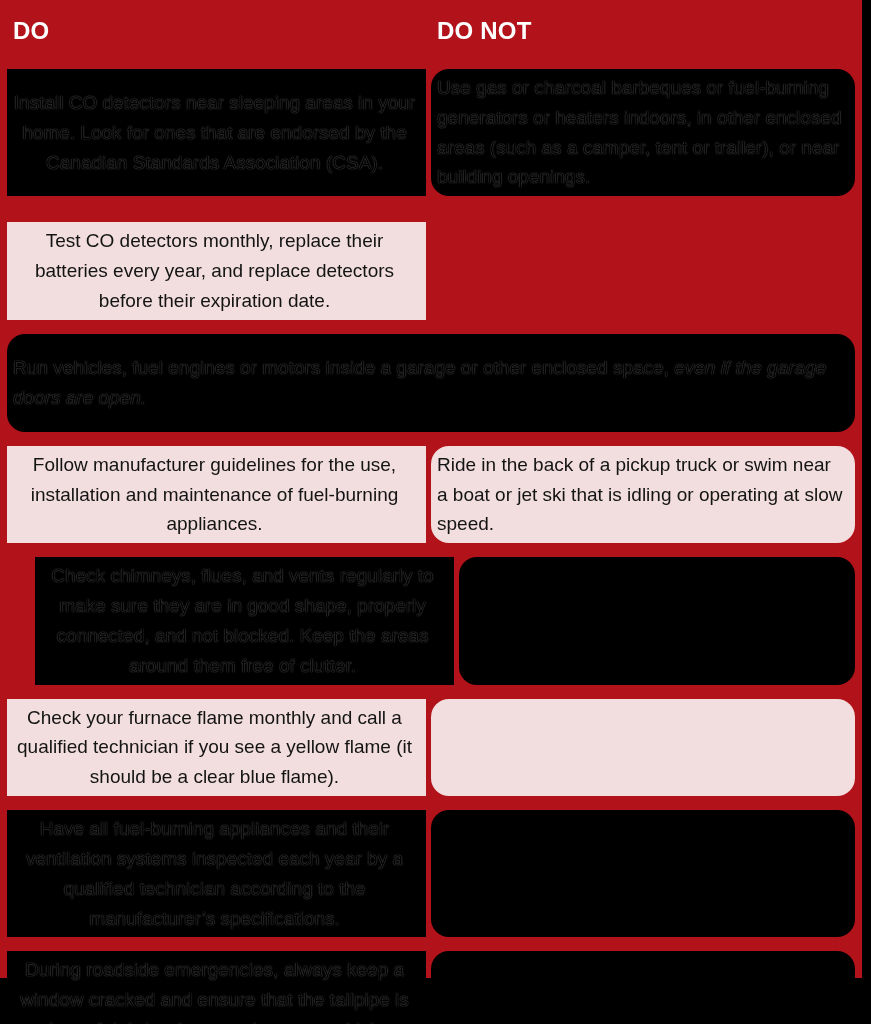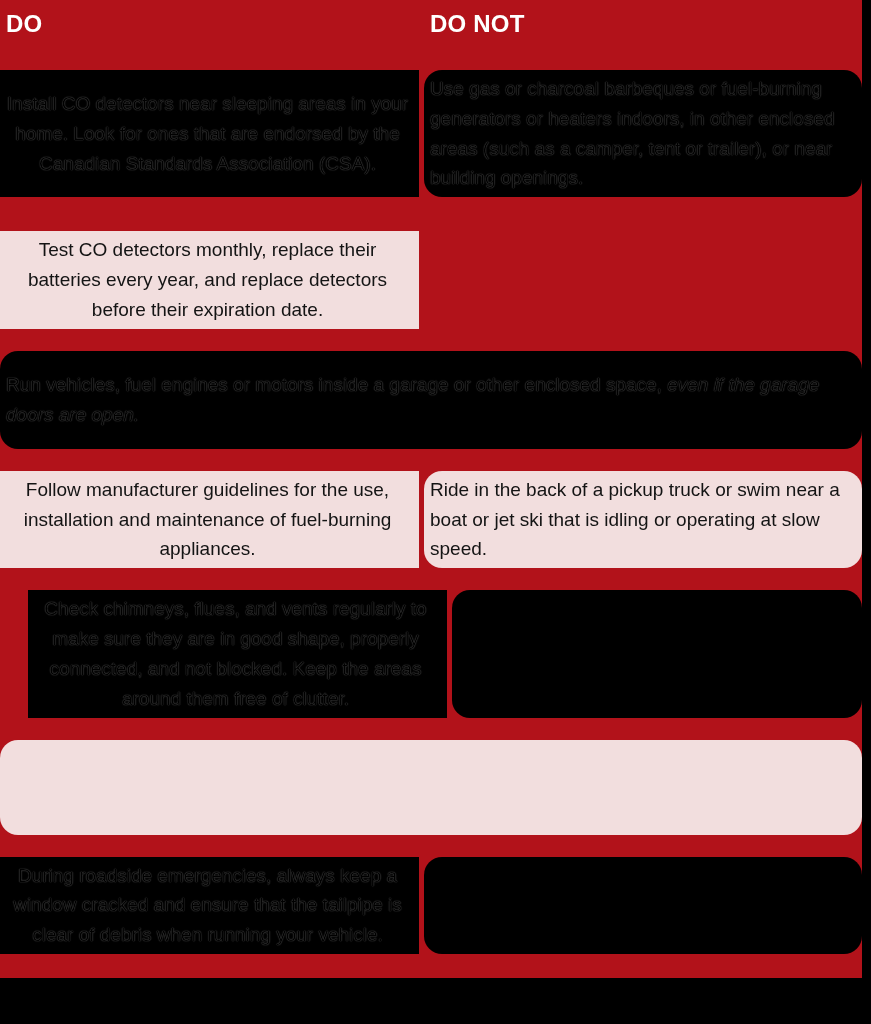--- a/index.html
+++ b/index.html
@@ -5,22 +5,23 @@
   * { margin:0; padding:0; box-sizing:border-box; }
   html,body { width:871px; height:1024px; background:#000; overflow:hidden; }
   body { font-family:"Liberation Sans","DejaVu Sans",sans-serif; }
 
   .page { position:relative; width:871px; height:1024px; background:#000; }
 
   .do-table {
     position:absolute; top:0; left:0;
     width:862px; height:978px;
     background:#B2121A;
+    padding:7px;
     display:flex; flex-direction:column;
-    gap:22px;
+    gap:14px;
   }
 
   .thead { flex:0 0 48px; display:flex; gap:5px; }
   .th {
     display:flex; align-items:center;
     color:#FFFFFF; font-weight:bold; font-size:24px;
     padding-left:6px; letter-spacing:0.2px;
   }
   .th.col-do   { width:419px; flex:0 0 419px; }
   .th.col-dont { flex:1; }
@@ -97,25 +98,36 @@
     <div class="row dark r5">
       <div class="cell col-do">
           <div>Check chimneys, flues, and vents regularly to make sure they are in good shape, properly connected, and not blocked. Keep the areas around them free of clutter.</div>
         </div>
       <div class="cell col-dont">
           <div></div>
         </div>
     </div>
 
     <div class="row light r6">
+      <div class="cell col-do">
+          <div>Check your furnace flame monthly and call a qualified technician if you see a yellow flame (it should be a clear blue flame).</div>
+        </div>
       <div class="cell col-dont">
           <div></div>
         </div>
     </div>
 
+    <div class="row dark r7">
+      <div class="cell col-do">
+          <div>Have all fuel-burning appliances and their ventilation systems inspected each year by a qualified technician according to the manufacturer’s specifications.</div>
+        </div>
+      <div class="cell col-dont">
+          <div></div>
+        </div>
+    </div>
 
 
     <div class="row dark r9">
       <div class="cell col-do">
           <div>During roadside emergencies, always keep a window cracked and ensure that the tailpipe is clear of debris when running your vehicle.</div>
         </div>
       <div class="cell col-dont">
           <div></div>
         </div>
     </div>

